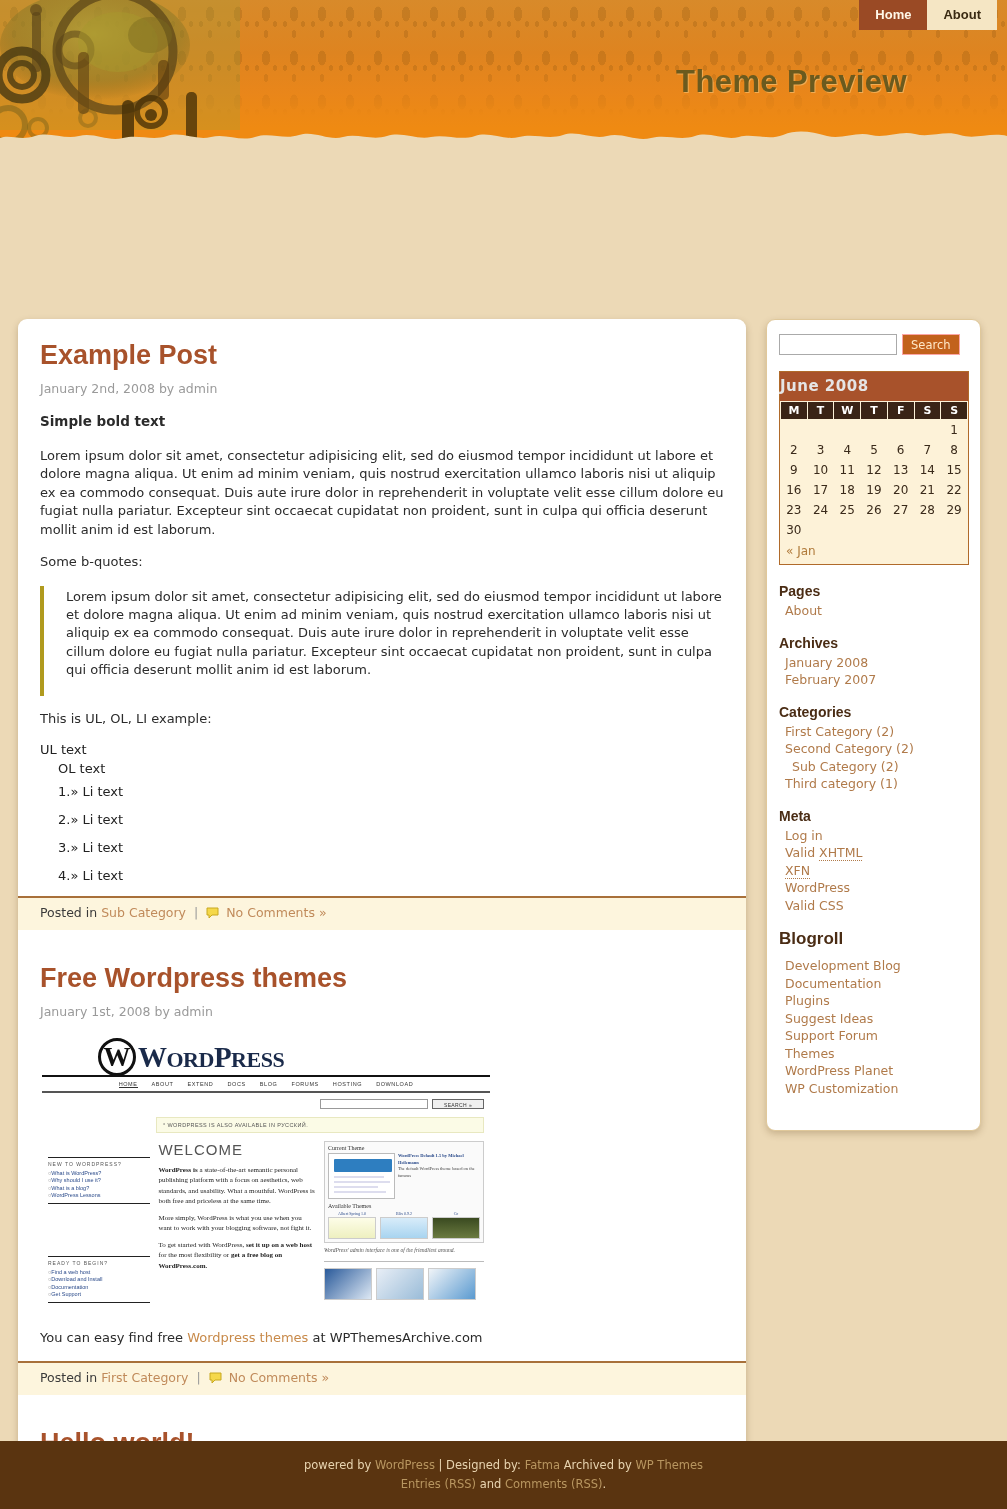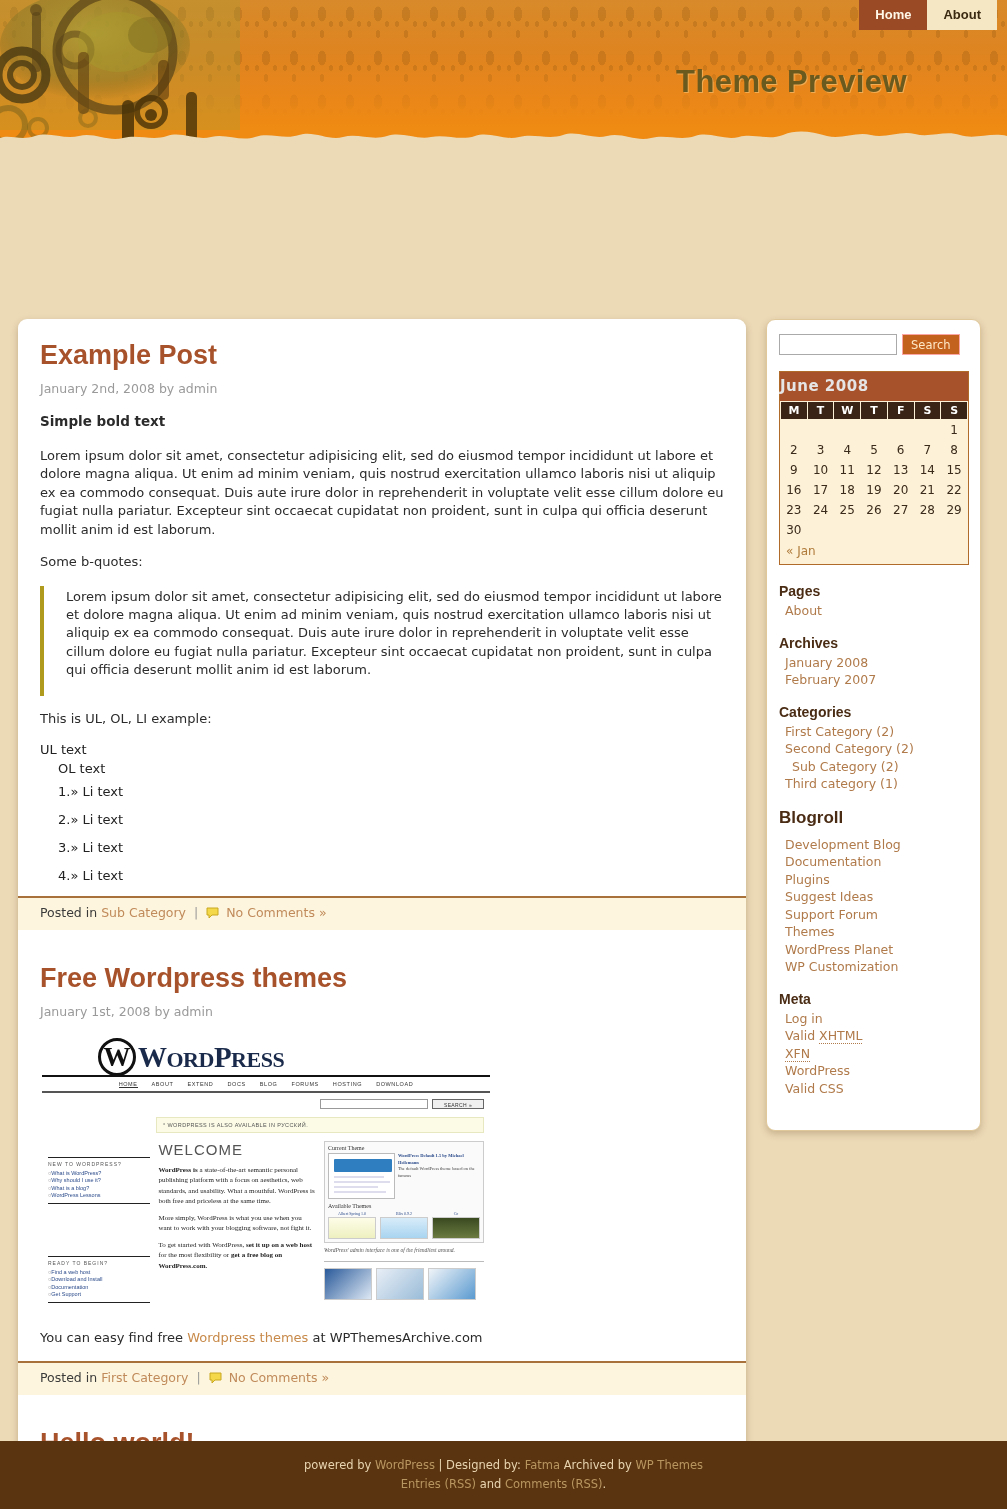--- a/index.html
+++ b/index.html
@@ -608,43 +608,43 @@
       <h2>Categories</h2>
       <ul>
         <li><a href="#">First Category</a><span class="count"> (2)</span></li>
         <li><a href="#">Second Category</a><span class="count"> (2)</span></li>
         <li class="indent"><a href="#">Sub Category</a><span class="count"> (2)</span></li>
         <li><a href="#">Third category</a><span class="count"> (1)</span></li>
       </ul>
     </div>
 
     <div class="widget">
+      <h2>Meta</h2>
+      <ul>
+        <li><a href="#">Log in</a></li>
+        <li><a href="#">Valid <abbr>XHTML</abbr></a></li>
+        <li><a href="#"><abbr>XFN</abbr></a></li>
+        <li><a href="#">WordPress</a></li>
+        <li><a href="#">Valid CSS</a></li>
+      </ul>
+    </div>
+
+    <div class="widget">
       <h2 class="big">Blogroll</h2>
       <ul>
         <li><a href="#">Development Blog</a></li>
         <li><a href="#">Documentation</a></li>
         <li><a href="#">Plugins</a></li>
         <li><a href="#">Suggest Ideas</a></li>
         <li><a href="#">Support Forum</a></li>
         <li><a href="#">Themes</a></li>
         <li><a href="#">WordPress Planet</a></li>
         <li><a href="#">WP Customization</a></li>
       </ul>
     </div>
 
-    <div class="widget">
-      <h2>Meta</h2>
-      <ul>
-        <li><a href="#">Log in</a></li>
-        <li><a href="#">Valid <abbr>XHTML</abbr></a></li>
-        <li><a href="#"><abbr>XFN</abbr></a></li>
-        <li><a href="#">WordPress</a></li>
-        <li><a href="#">Valid CSS</a></li>
-      </ul>
-    </div>
-
   </div>
 </div>
 
 <div class="footer">
   <span>powered by </span><a href="#">WordPress</a><span> | Designed by: </span><a href="#">Fatma</a><span> Archived by </span><a href="#">WP Themes</a><br>
   <a href="#">Entries (RSS)</a><span> and </span><a href="#">Comments (RSS)</a><span>.</span>
 </div>
 
 </body></html>

